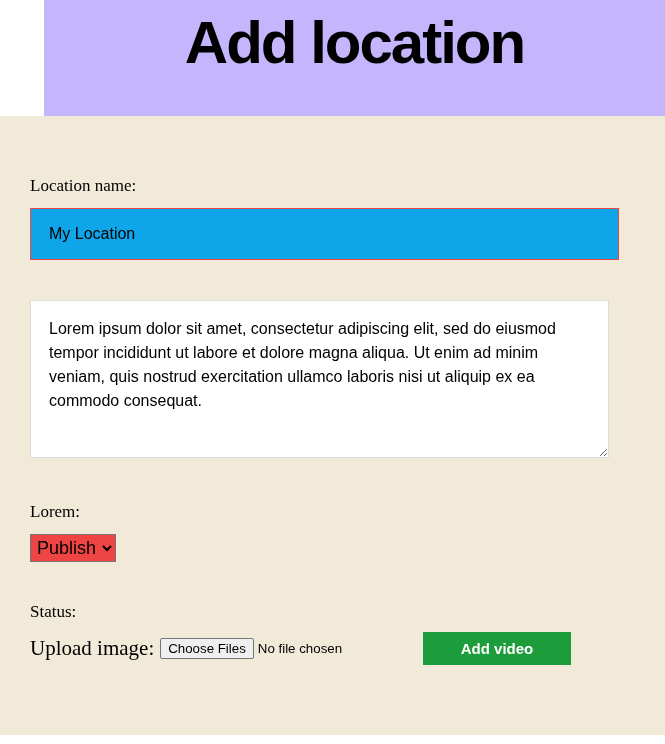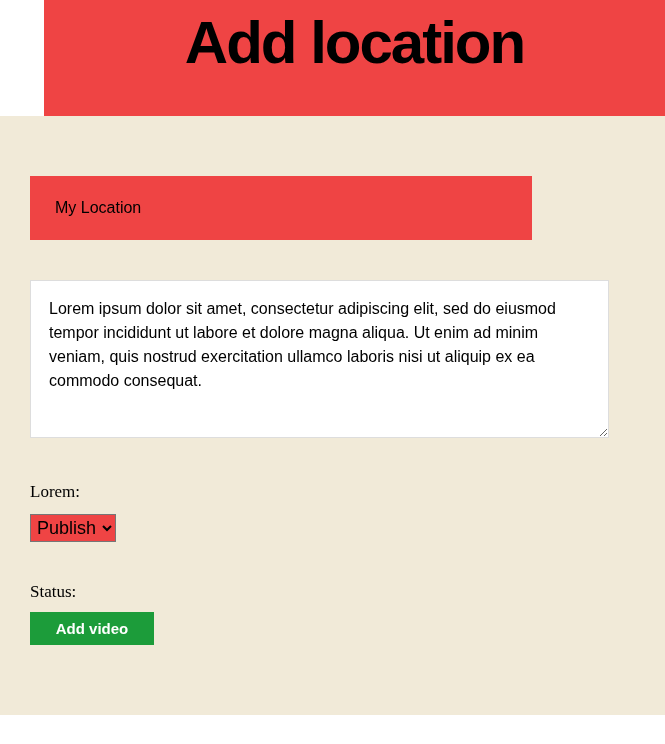--- a/index.html
+++ b/index.html
@@ -6,21 +6,21 @@
       box-sizing: border-box;
       margin: 0;
       padding: 0;
     }
     body {
       font-family: -apple-system, BlinkMacSystemFont, "Segoe UI", Helvetica, Arial, sans-serif;
       width: 665px;
       background: #fff;
     }
     .header {
-      background: #ef4444;
+      background: #c4b5fd;
       padding: 0 30px 40px 30px;
       margin-left: 44px;
     }
     .header h1 {
       font-family: -apple-system, BlinkMacSystemFont, "Segoe UI", Helvetica, Arial, sans-serif;
       font-weight: 900;
       font-size: 60px;
       letter-spacing: -2px;
       text-align: center;
       color: #000;
@@ -35,26 +35,26 @@
       margin-bottom: 40px;
     }
     .label {
       font-family: Georgia, "Times New Roman", serif;
       font-size: 17px;
       color: #000;
       margin-bottom: 12px;
       display: block;
     }
     .text-input {
-      width: 502px;
+      width: 589px;
       padding: 16px 18px;
       font-size: 16px;
       font-family: -apple-system, BlinkMacSystemFont, "Segoe UI", Helvetica, Arial, sans-serif;
-      border: 7px solid #ef4444;
-      background: #ef4444;
+      border: 1px solid #ef4444;
+      background: #0ea5e9;
       color: #000;
     }
     .textarea {
       width: 579px;
       height: 158px;
       padding: 16px 18px;
       font-size: 16px;
       font-family: -apple-system, BlinkMacSystemFont, "Segoe UI", Helvetica, Arial, sans-serif;
       border: 1px solid #ddd;
       background: #fff;
@@ -111,48 +111,56 @@
     }
     .add-video-btn {
       background: #1c9c3a;
       color: #fff;
       border: none;
       font-size: 15px;
       font-weight: 700;
       font-family: -apple-system, BlinkMacSystemFont, "Segoe UI", Helvetica, Arial, sans-serif;
       padding: 8px 24px;
       cursor: pointer;
-      width: 124px;
+      width: 148px;
       text-align: center;
     }
   </style>
 </head>
 <body>
 
 <div class="header">
   <h1>Add location</h1>
 </div>
 
 <div class="content">
 
   <div class="field-group">
+    <label class="label">Location name:</label>
     <input type="text" class="text-input" value="My Location" style="">
   </div>
 
   <div class="field-group">
     <textarea class="textarea" style="">Lorem ipsum dolor sit amet, consectetur adipiscing elit, sed do eiusmod tempor incididunt ut labore et dolore magna aliqua. Ut enim ad minim veniam, quis nostrud exercitation ullamco laboris nisi ut aliquip ex ea commodo consequat.</textarea>
   </div>
 
   <div class="field-group">
     <label class="label">Lorem:</label>
     <select class="select">
       <option>Publish</option>
     </select>
   </div>
 
   <div class="field-group images-section">
     <label class="label">Status:</label>
     <div class="upload-row">
+      <div class="upload-left">
+        <span class="upload-label">Upload image:</span>
+        <span class="file-input-wrap">
+          <button class="choose-files-btn">Choose Files</button>
+          <span class="no-file">No file chosen</span>
+        </span>
+      </div>
       <button class="add-video-btn">Add video</button>
     </div>
   </div>
 
 </div>
 
 </body></html>

